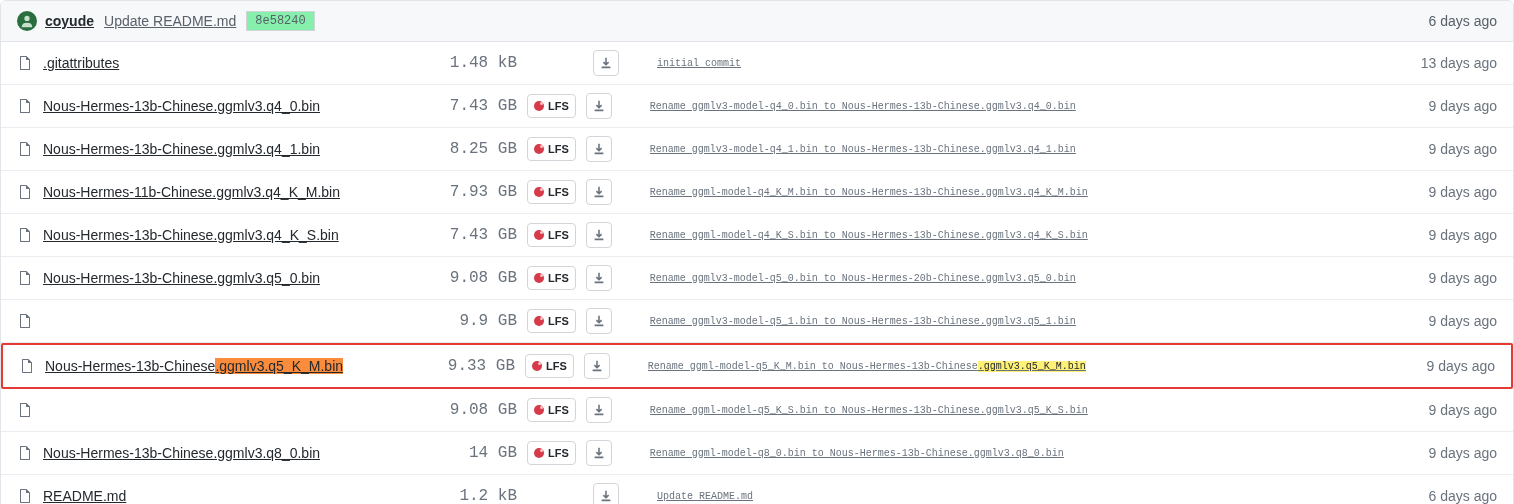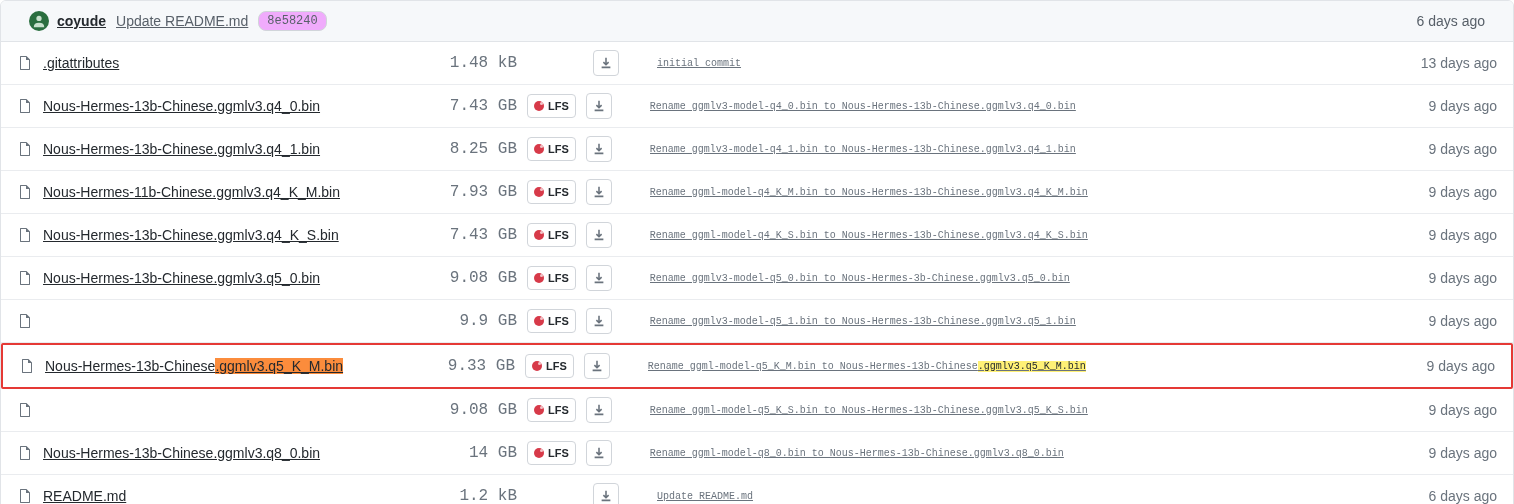--- a/index.html
+++ b/index.html
@@ -1,23 +1,23 @@
 <!DOCTYPE html>
 <html><head>
 <meta charset="utf-8">
 <style>
 * { margin: 0; padding: 0; box-sizing: border-box; }
 body { font-family: -apple-system, BlinkMacSystemFont, "Segoe UI", Helvetica, Arial, sans-serif; font-size: 14px; color: #24292e; background: #fff; }
 .container { width: 1514px; border: 1px solid #e1e4e8; border-radius: 6px; overflow: hidden; }
-.header { display: flex; align-items: center; padding: 10px 28px; background: #f6f8fa; border-bottom: 1px solid #e1e4e8; }
+.header { display: flex; align-items: center; padding: 10px 16px; background: #f6f8fa; border-bottom: 1px solid #e1e4e8; }
 .avatar { width: 20px; height: 20px; border-radius: 50%; background: #2a6e3f; margin-right: 8px; display: flex; align-items: center; justify-content: center; }
 .avatar svg { width: 14px; height: 14px; }
 .author { font-weight: 600; color: #24292e; margin-right: 10px; }
 .commit-title { color: #586069; margin-right: 10px; }
-.commit-hash { font-family: SFMono-Regular, Consolas, "Liberation Mono", Menlo, monospace; font-size: 12px; color: #586069; background: #f0abfc; border: 1px solid #d1d5da; border-radius: 8px; padding: 2px 8px; }
+.commit-hash { font-family: SFMono-Regular, Consolas, "Liberation Mono", Menlo, monospace; font-size: 12px; color: #586069; background: #86efac; border: 1px solid #d1d5da; border-radius: 0; padding: 2px 8px; }
 .header-time { margin-left: auto; color: #586069; }
 .row { display: flex; align-items: center; padding: 8px 16px; border-bottom: 1px solid #eaecef; min-height: 40px; }
 .row:last-child { border-bottom: none; }
 .file-icon { width: 16px; height: 16px; margin-right: 10px; flex-shrink: 0; }
 .file-icon svg { width: 16px; height: 16px; fill: #6a737d; }
 .filename { color: #24292e; flex-shrink: 0; }
 .filename.underline { text-decoration: underline; }
 .left-group { display: flex; align-items: flex-end; width: 430px; flex-shrink: 0; }
 .size { font-family: SFMono-Regular, Consolas, "Liberation Mono", Menlo, monospace; font-size: 16px; color: #6a737d; width: 70px; text-align: right; margin-right: 10px; flex-shrink: 0; }
 .lfs-badge { display: inline-flex; align-items: center; background: #fff; border: 1px solid #d1d5da; border-radius: 4px; padding: 1px 6px; font-size: 11px; font-weight: 600; margin-right: 10px; flex-shrink: 0; height: 24px; }
@@ -157,21 +157,21 @@
         <span class="size">9.08 GB</span>
         <span class="lfs-badge">
           <span class="dot"></span>
           <span>LFS</span>
         </span>
         <button class="dl-btn">
           <svg viewBox="0 0 16 16">
             <path d="M8 2 L8 10 M5 7 L8 10 L11 7 M3 13 L13 13"></path>
           </svg>
         </button>
-        <a href="#" class="commit-msg">Rename ggmlv3-model-q5_0.bin to Nous-Hermes-3b-Chinese.ggmlv3.q5_0.bin</a>
+        <a href="#" class="commit-msg">Rename ggmlv3-model-q5_0.bin to Nous-Hermes-20b-Chinese.ggmlv3.q5_0.bin</a>
         <span class="row-time">9 days ago</span>
       </div>
       <div class="row">
         <div class="left-group">
           <span class="file-icon"><svg viewBox="0 0 16 16">
               <path d="M9.5 1H3.5C3.22 1 3 1.22 3 1.5v13c0 .28.22.5.5.5h9c.28 0 .5-.22.5-.5V4.5L9.5 1zM12 14H4V2h5v3h3v9z"></path>
             </svg></span>
         </div>
         <span class="size">9.9 GB</span>
         <span class="lfs-badge">

